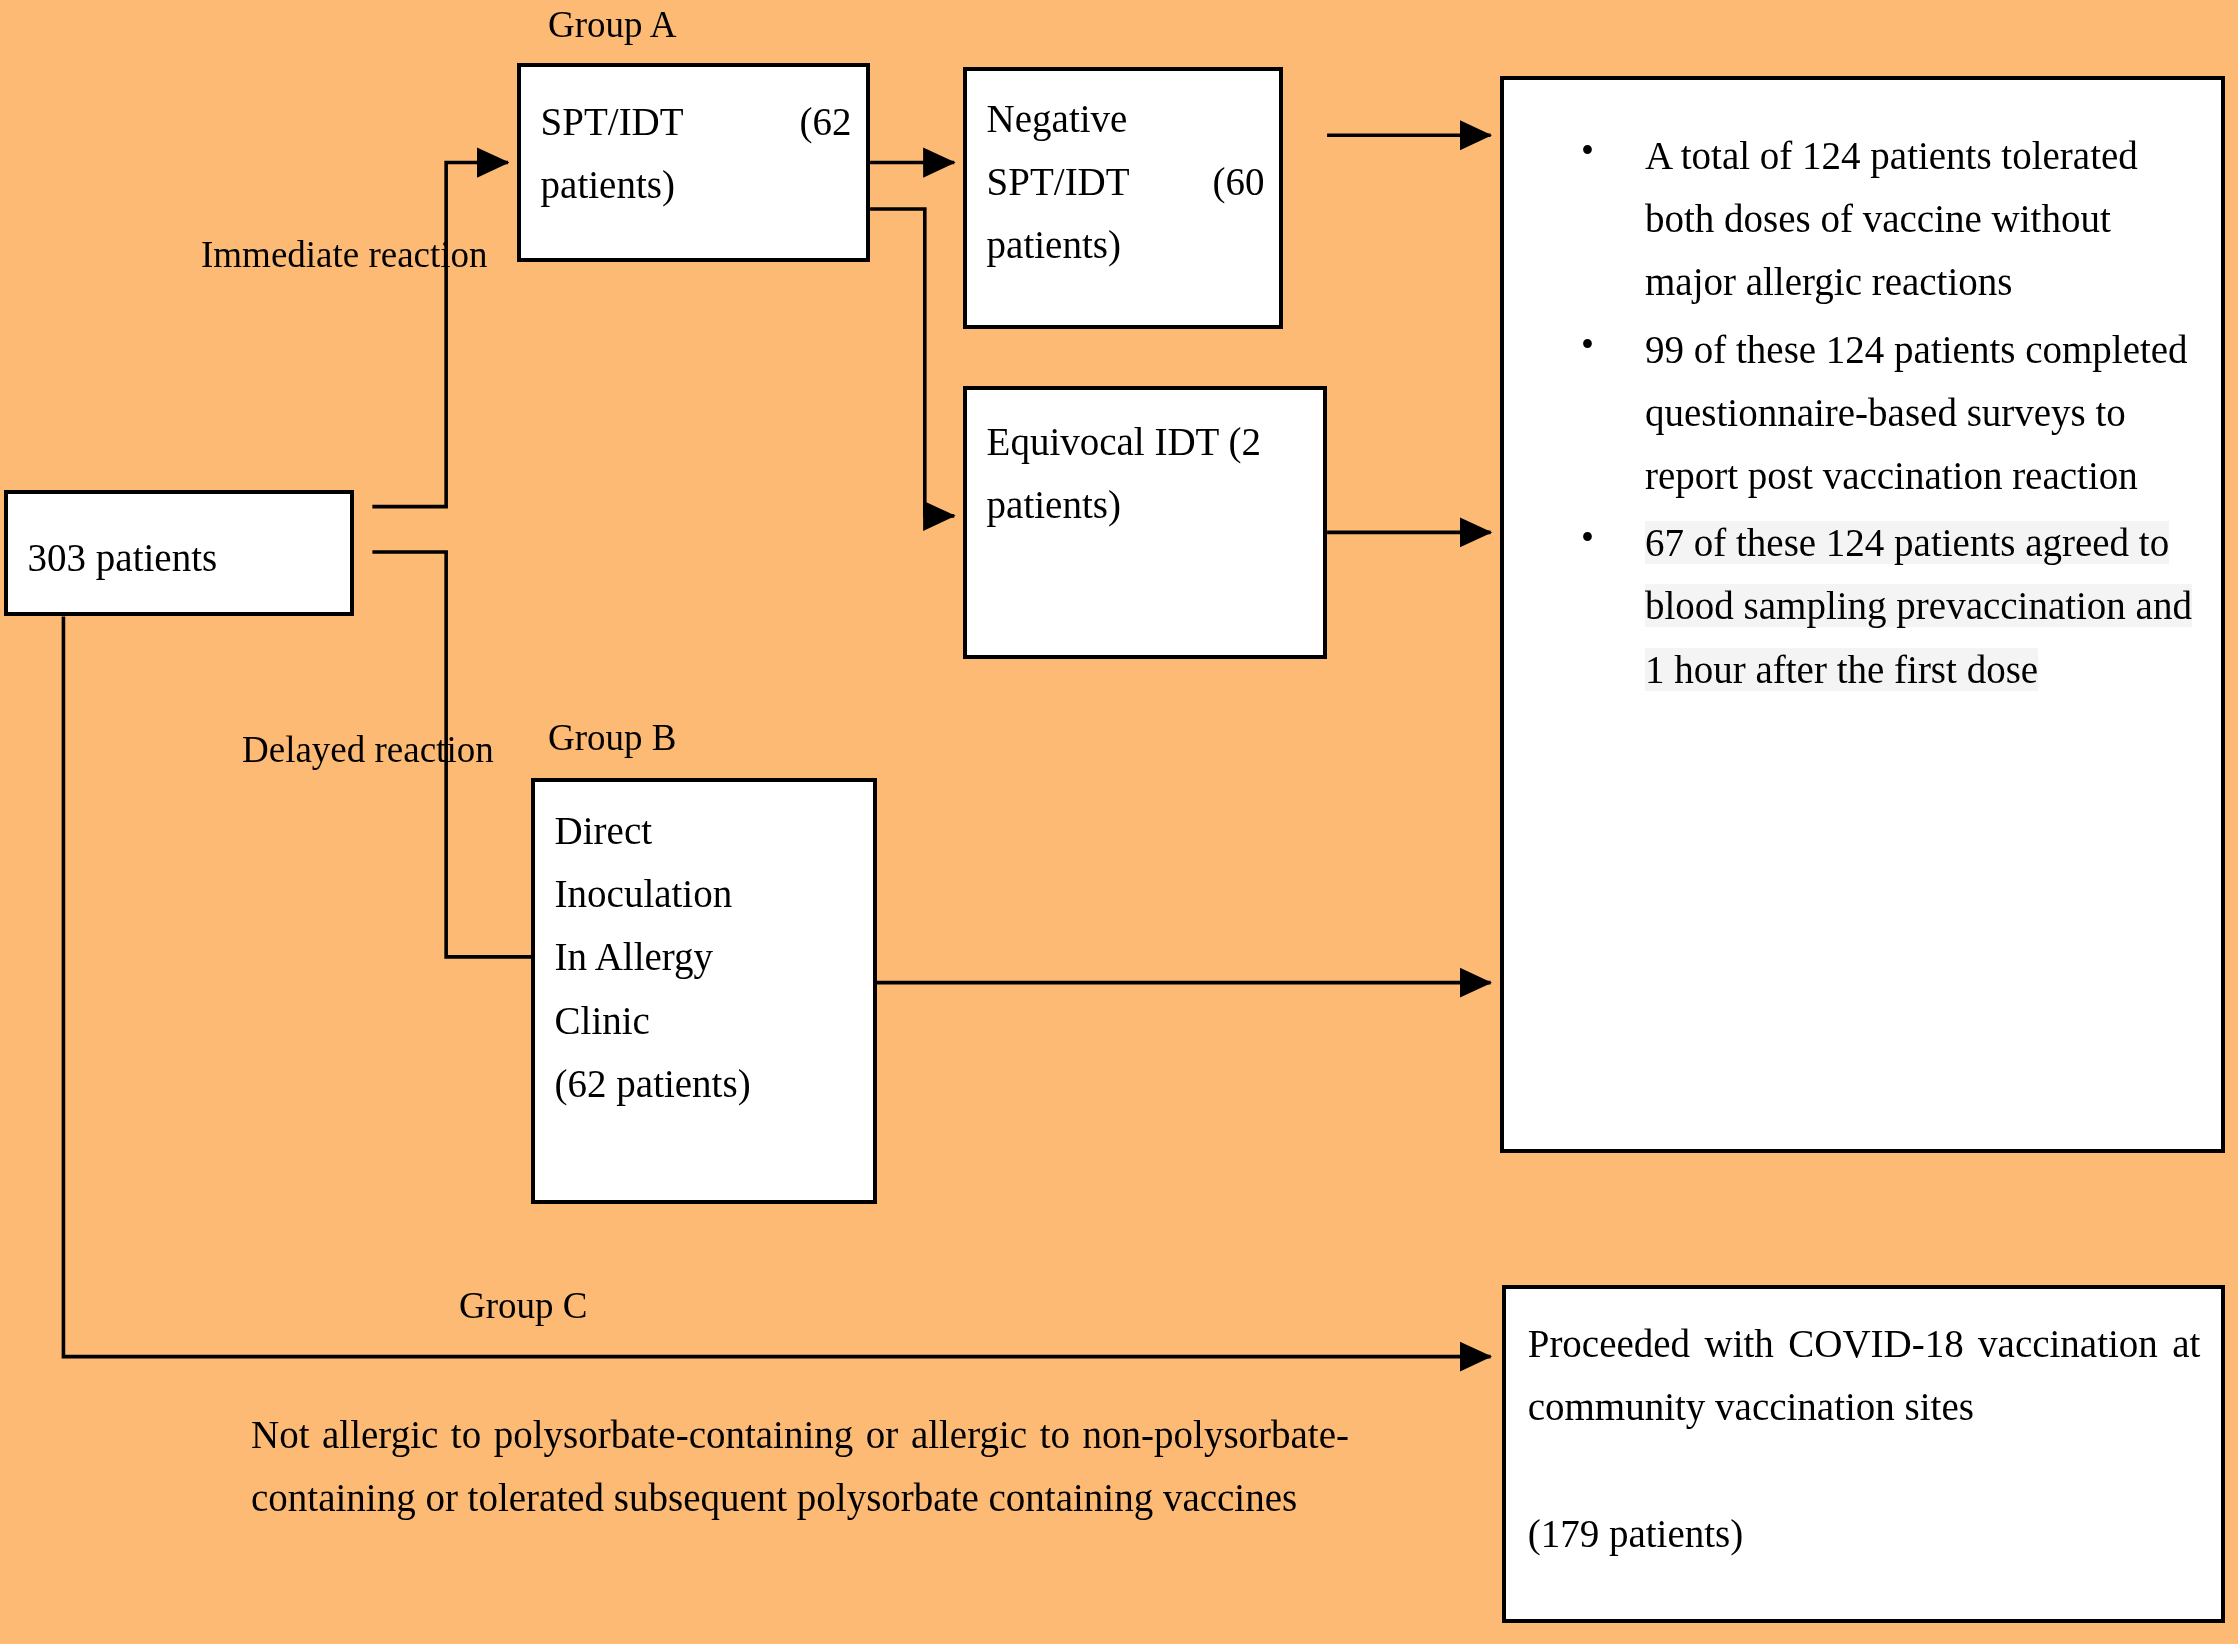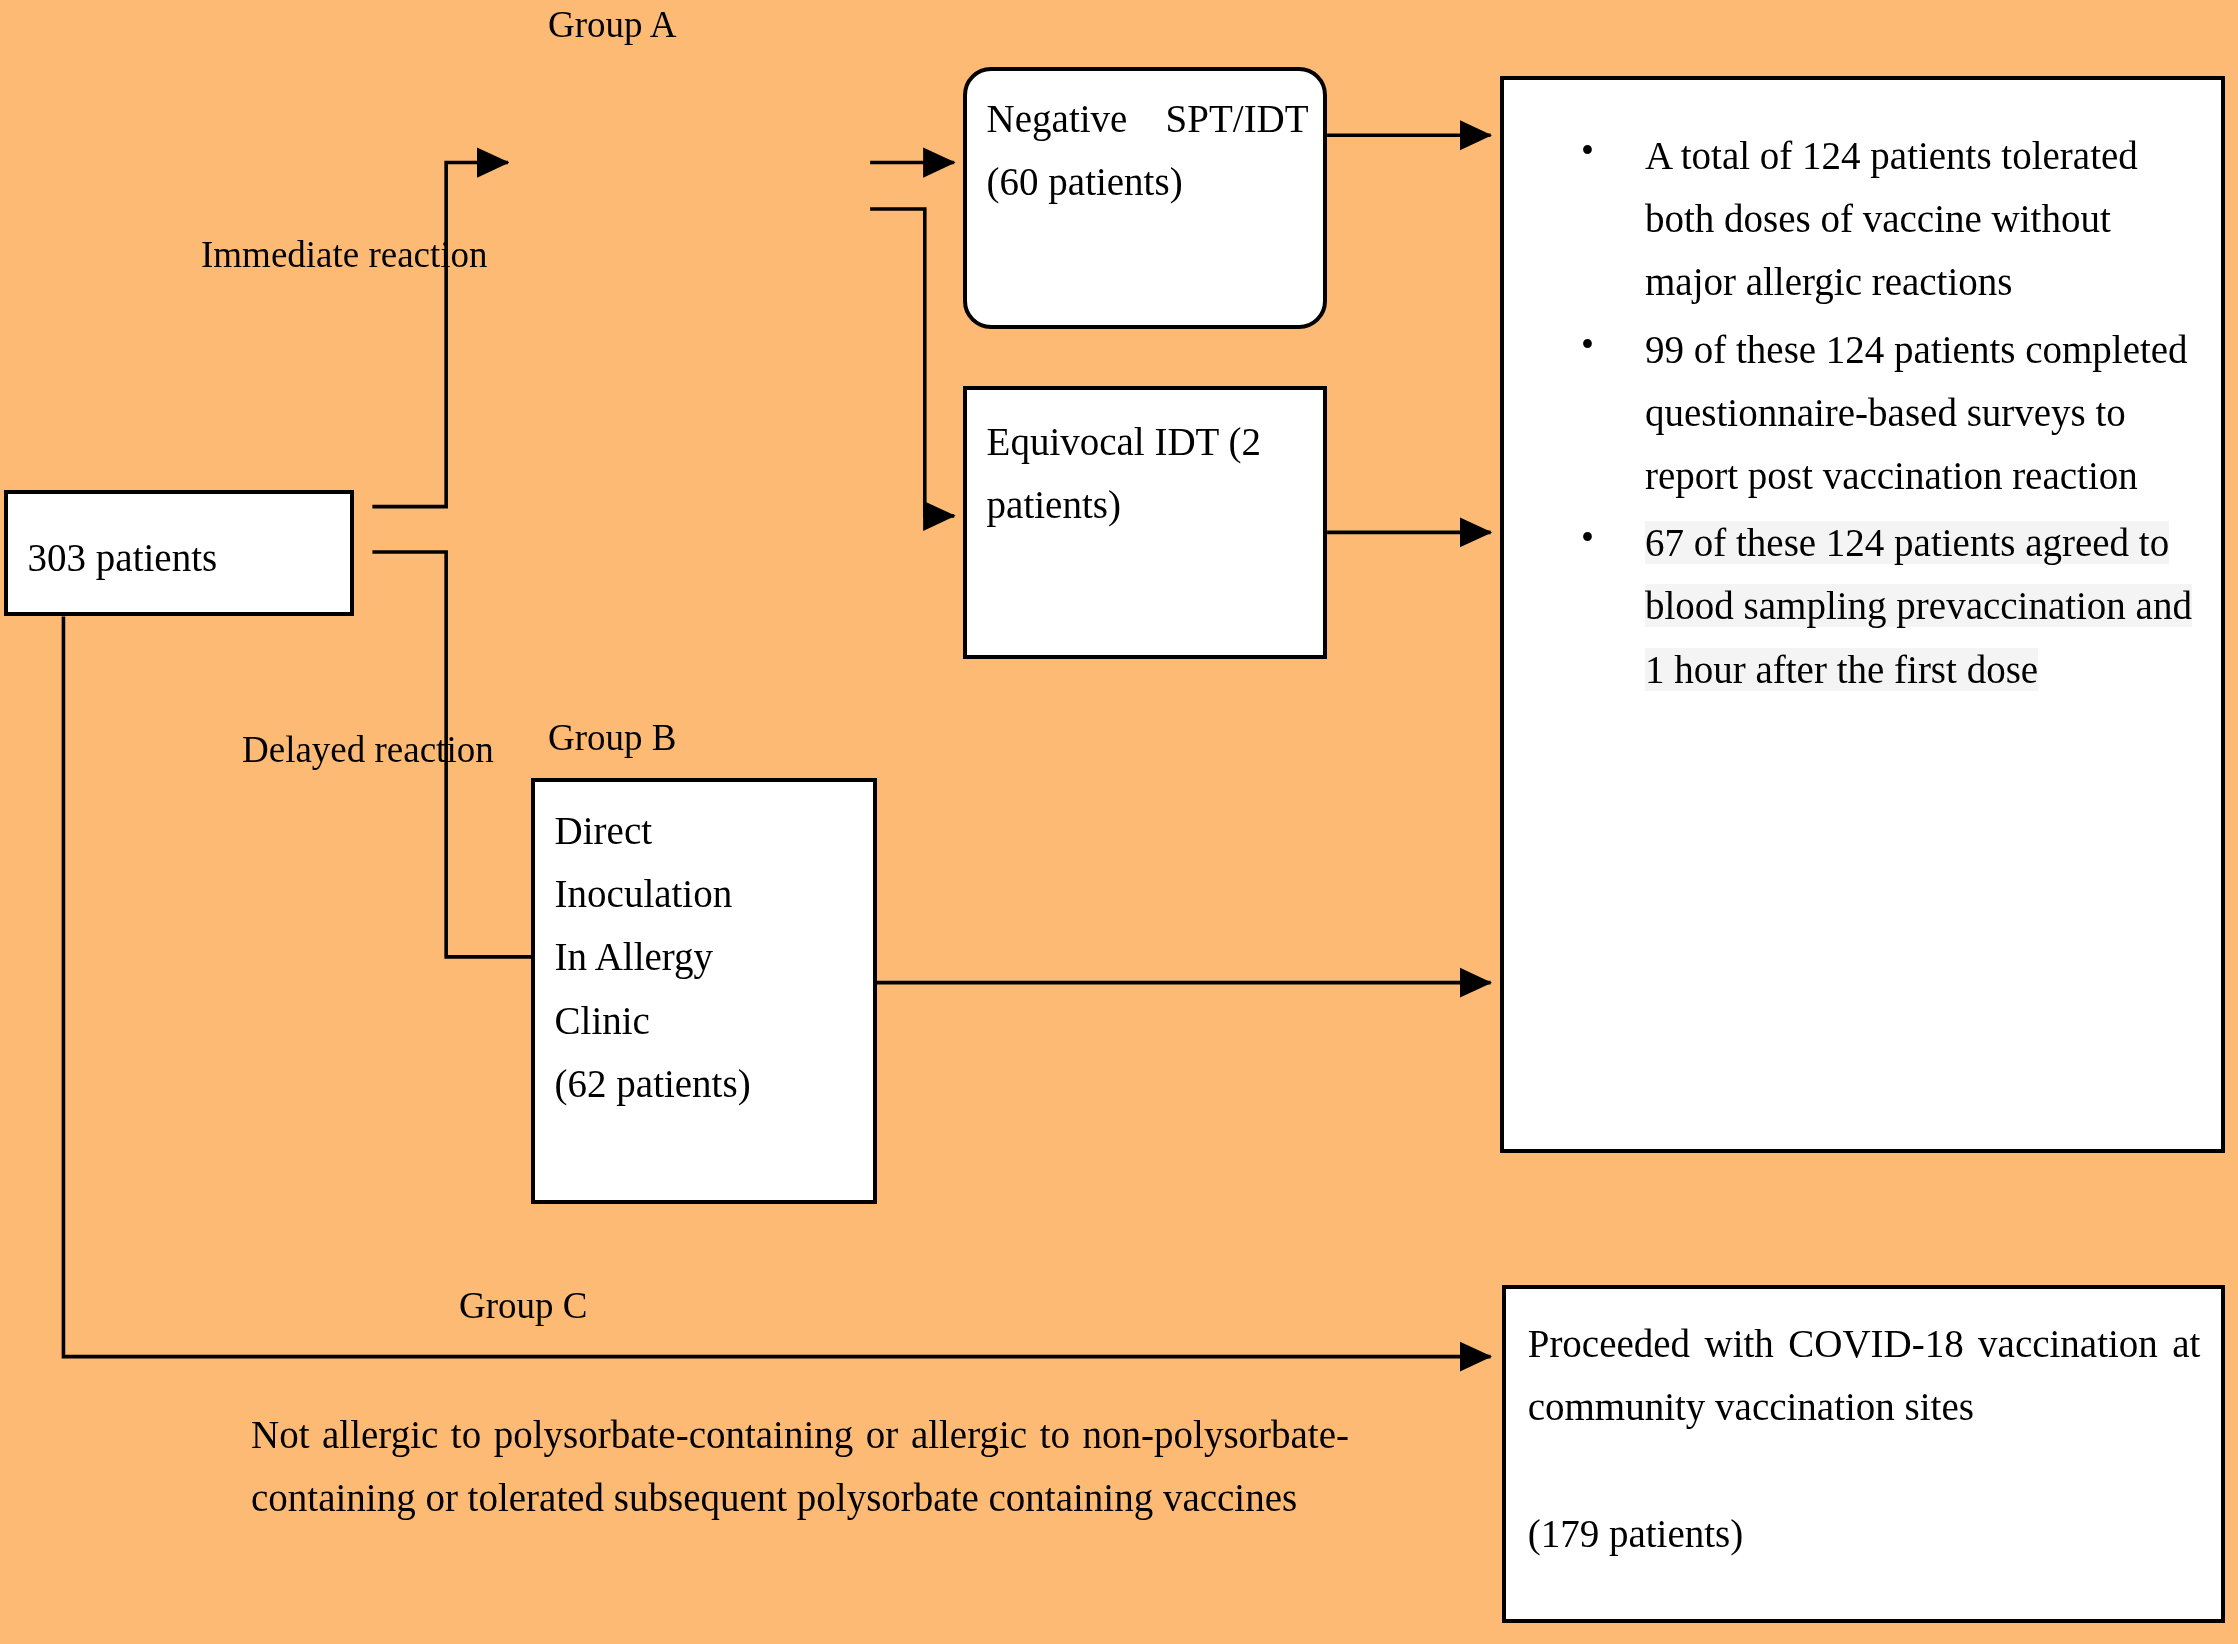--- a/index.html
+++ b/index.html
@@ -119,22 +119,25 @@
       <path d="M2573,262 L2890,262" marker-end="url(#ah)"></path>
 
       <path d="M2573,1032 L2890,1032" marker-end="url(#ah)"></path>
 
       <path d="M1700,1905 L2890,1905" marker-end="url(#ah)"></path>
     </g>
   </svg>
 
   <div class="grp-label" style="left:548px; top:3.1px;">Group A</div>
 
+  <div class="node" style="left:517px; top:63px; width:353px; height:199px;">
+    <div class="node-text justify" style="top:23px;">SPT/IDT    (62 patients)</div>
+  </div>
 
-  <div class="node" style="left:963px; top:67px; width:364px; height:262px;border-radius:28px;">
+  <div class="node" style="left:963px; top:67px; width:320px; height:262px;">
     <div class="node-text justify" style="top:15.5px;">Negative SPT/IDT    (60 patients)</div>
   </div>
 
   <div class="node" style="left:963px; top:386px; width:364px; height:273px;">
     <div class="node-text" style="top:19.6px;">Equivocal IDT (2 patients)</div>
   </div>
 
   <div class="edge-label">
     <div style="position:absolute; left:201px; top:227px; width:217px; line-height:1.5;">
       <span>Immediate reaction</span>

